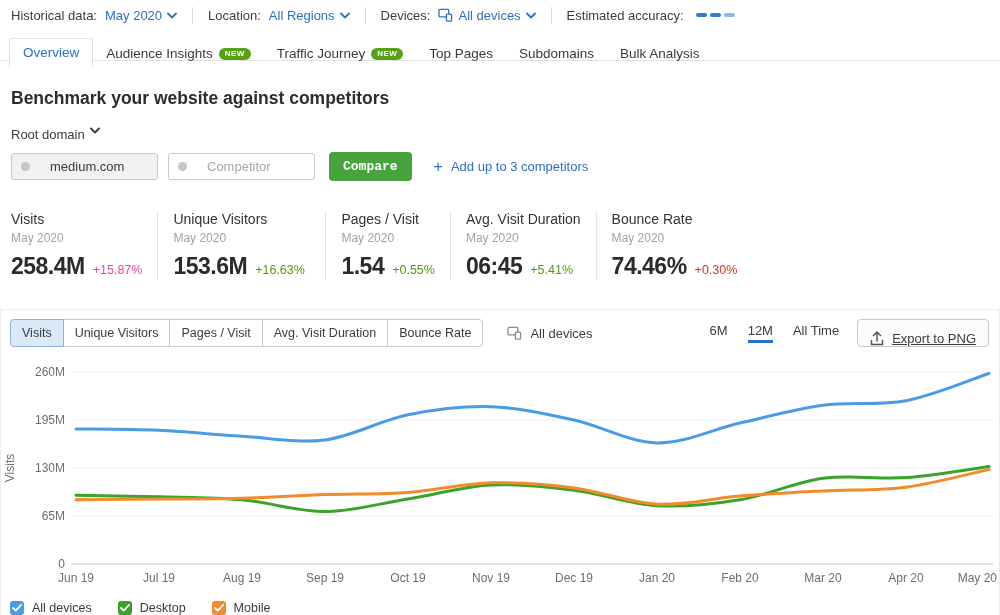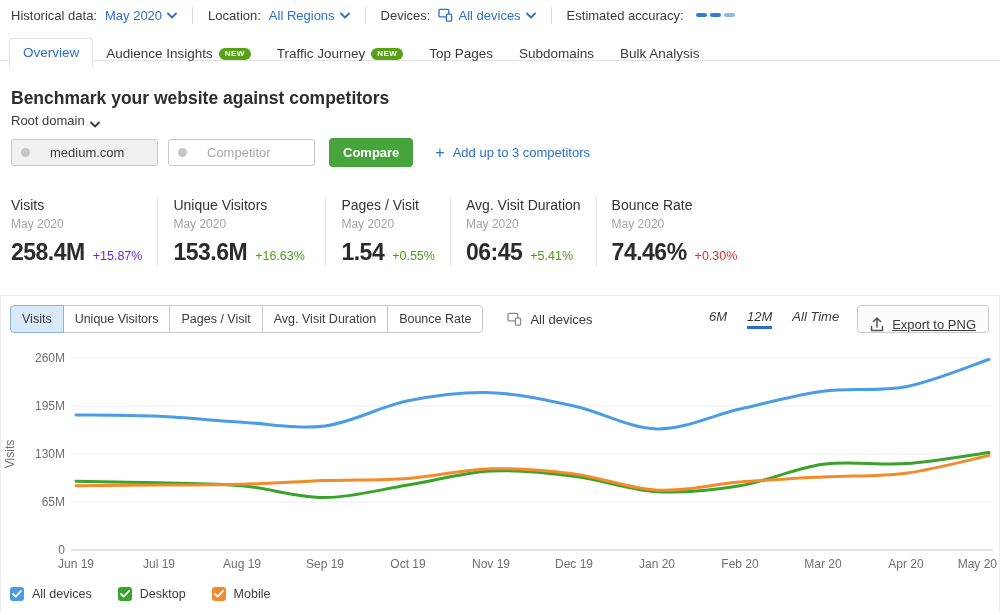--- a/index.html
+++ b/index.html
@@ -19,30 +19,30 @@
   .tabs { display:flex; align-items:flex-end; border-bottom:1px solid #e2e2e2; padding:0 9px; font-size:13.5px; }
   .tab { padding:6px 13px 7px; cursor:pointer; position:relative; top:8px; display:flex; align-items:center; }
   .tab.active { border:1px solid #e2e2e2; border-bottom:1px solid #fff; border-radius:3px 3px 0 0;
     color:#2b70c9; background:#fff; }
   .badge-new { background:#57a117; color:#fff; font-size:8px; font-weight:bold; letter-spacing:.4px;
     padding:2px 6px; border-radius:8px; margin-left:6px; line-height:1; }
 
   
   .main { padding:0 11px; }
   .page-title { font-size:17.5px; font-weight:700; color:#2d2d2d; margin-top:27px; }
-  .root-domain { margin-top:4px; font-size:13px; display:inline-flex; align-items:flex-end; gap:5px; cursor:pointer; }
+  .root-domain { margin-top:18px; font-size:13px; display:inline-flex; align-items:flex-start; gap:5px; cursor:pointer; }
   .compare-row { margin-top:9px; display:flex; align-items:center; }
   .domain-input { display:flex; align-items:center; gap:20px; width:147px; height:27px;
     border:1px solid #c9c9c9; border-radius:3px; padding:0 9px; font-size:13px; }
   .domain-input.filled { background:#f1f1f1; margin-right:10px; }
   .dot { width:9px; height:9px; border-radius:50%; background:#c6c6c6; flex:0 0 auto; }
   .competitor-input { border:none; outline:none; width:100%; font-size:13px; background:transparent; color:#3b3b3b; }
   .competitor-input::placeholder { color:#a8a8a8; }
   .compare-btn { height:29px; padding:0 14px; background:#47a43c; color:#fff; border:none; border-radius:4px;
-    font-size:13px; font-weight:bold; margin-left:14px; cursor:pointer; font-family:Liberation Sans, sans-serif; }
+    font-size:13px; font-weight:bold; margin-left:14px; cursor:pointer; font-family:Liberation Mono, monospace; }
   .add-link { color:#2b70c9; font-size:13px; display:inline-flex; align-items:center; gap:8px;
     margin-left:22px; cursor:pointer; text-decoration:none; }
   .plus { font-size:16px; line-height:1; }
 
   
   .metrics { display:flex; margin-top:30px; }
   .metric { padding-right:15px; margin-right:15px; border-right:1px solid #e6e6e6; }
   .metric:last-child { border-right:none; }
   .metric:nth-child(1){ min-width:135px; } .metric:nth-child(2){ min-width:153px; }
   .metric:nth-child(3){ min-width:88px; }  .metric:nth-child(4){ min-width:122px; }
@@ -55,21 +55,21 @@
   
   .chart-card { margin-top:29px; border:1px solid #ececec; border-bottom:none; padding-top:9px; }
   .chart-controls { display:flex; align-items:center; padding:0 9px; }
   .segmented { display:flex; }
   .seg-btn { border:1px solid #c9c9c9; background:#fff; padding:6px 11px; font-size:12.5px; color:#3b3b3b;
     margin-left:-1px; cursor:pointer; font-family:inherit; position:relative; }
   .seg-btn:first-child { border-radius:4px 0 0 4px; margin-left:0; }
   .seg-btn:last-child { border-radius:0 4px 4px 0; }
   .seg-btn.selected { background:#d9e9f8; border-color:#8ab4dc; z-index:1; }
   .device-filter { display:flex; align-items:center; gap:8px; margin-left:24px; font-size:13px; }
-  .ranges { margin-left:auto; display:flex; gap:20px; font-size:13px; align-items:flex-end;font-style:italic; }
+  .ranges { margin-left:auto; display:flex; gap:20px; font-size:13px; align-items:flex-end; }
   .range { cursor:pointer; padding-bottom:5px; }
   .range.selected { border-bottom:3px solid #2b70c9; padding-bottom:2px; }
   .export-btn { margin-left:18px; margin-right:1px; display:flex; align-items:flex-end; gap:8px; height:28px;
     padding:0 12px; background:#fcfcfc; border:1px solid #c9c9c9; border-radius:4px; font-size:13px;
     color:#3b3b3b; cursor:pointer; font-family:inherit;text-decoration:underline; }
 
   .chart-svg { display:block; width:998px; height:250px; margin-top:2px; }
   .chart-svg text { font-family:"Liberation Sans", sans-serif; }
 
   .legend { display:flex; gap:26px; padding:2px 9px 12px; font-size:12.5px; align-items:center; }
@@ -165,21 +165,21 @@
     </a>
   </div>
 
   
   <div class="metrics">
     <div class="metric">
       <div class="metric-title">Visits</div>
       <div class="metric-period">May 2020</div>
       <div class="metric-value-row">
         <span class="metric-value">258.4M</span>
-        <span class="metric-delta" style="color: #6d28d9;">+15.87%</span>
+        <span class="metric-delta" style="color: #ec4899;">+15.87%</span>
       </div>
     </div>
     <div class="metric">
       <div class="metric-title">Unique Visitors</div>
       <div class="metric-period">May 2020</div>
       <div class="metric-value-row">
         <span class="metric-value">153.6M</span>
         <span class="metric-delta" style="color: rgb(79, 155, 19);">+16.63%</span>
       </div>
     </div>

